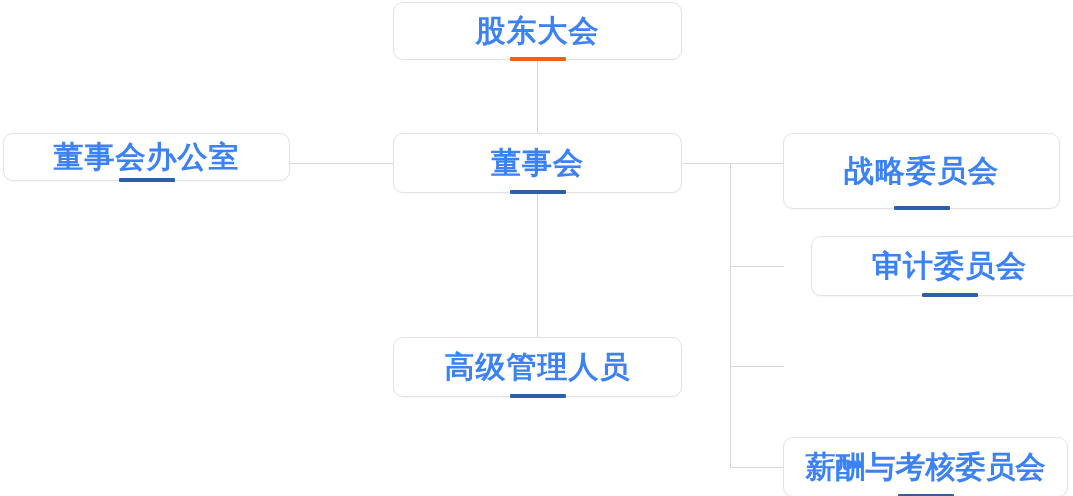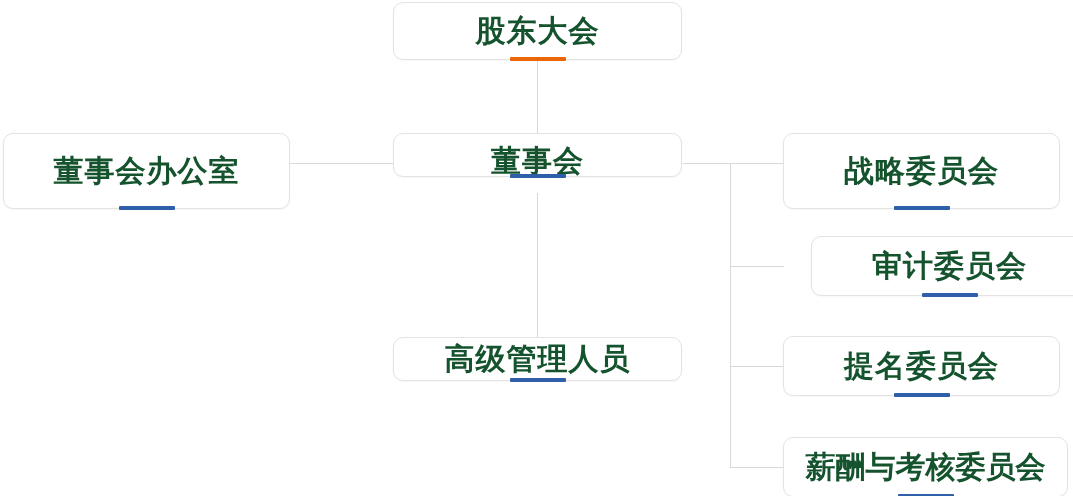--- a/index.html
+++ b/index.html
@@ -34,21 +34,21 @@
     border-radius: 10px;
     background: #ffffff;
     display: flex;
     align-items: center;
     justify-content: center;
     box-shadow: 0 1px 2px rgba(0,0,0,0.035);
   }
   .node-label {
     font-size: 30px;
     font-weight: 700;
-    color: #14532d;
+    color: #3b82f6;
     letter-spacing: 1px;
     line-height: 1;
     white-space: nowrap;
     user-select: none;
   }
   .node-label.wide {
     letter-spacing: 0px;
   }
 
   
@@ -85,48 +85,44 @@
 
   <div class="conn h" style="left:730px; top:366px; width:54px;"></div>
 
   <div class="conn h" style="left:730px; top:467px; width:54px;"></div>
 
   <div class="node" style="left:393px; top:2px; width:289px; height:58px;">
     <span class="node-label">股东大会</span>
     <span class="accent orange"></span>
   </div>
 
-  <div class="node" style="left:3px; top:133px; width:287px; height:76px;">
+  <div class="node" style="left:3px; top:133px; width:287px; height:48px;">
     <span class="node-label">董事会办公室</span>
     <span class="accent blue"></span>
   </div>
 
-  <div class="node" style="left:393px; top:133px; width:289px; height:44px;align-items:flex-end;">
+  <div class="node" style="left:393px; top:133px; width:289px; height:60px;">
     <span class="node-label">董事会</span>
     <span class="accent blue"></span>
   </div>
 
   <div class="node" style="left:783px; top:133px; width:277px; height:76px;">
     <span class="node-label">战略委员会</span>
     <span class="accent blue"></span>
   </div>
 
   <div class="node" style="left:783px; top:236px; width:277px; height:60px;margin-left:28px;">
     <span class="node-label">审计委员会</span>
     <span class="accent blue"></span>
   </div>
 
-  <div class="node" style="left:783px; top:336px; width:277px; height:60px;">
-    <span class="node-label">提名委员会</span>
-    <span class="accent blue"></span>
-  </div>
 
   <div class="node" style="left:783px; top:437px; width:285px; height:60px;">
     <span class="node-label wide">薪酬与考核委员会</span>
     <span class="accent blue"></span>
   </div>
 
-  <div class="node" style="left:393px; top:337px; width:289px; height:44px;">
+  <div class="node" style="left:393px; top:337px; width:289px; height:60px;">
     <span class="node-label">高级管理人员</span>
     <span class="accent blue"></span>
   </div>
 
 </div>
 
 </body></html>

